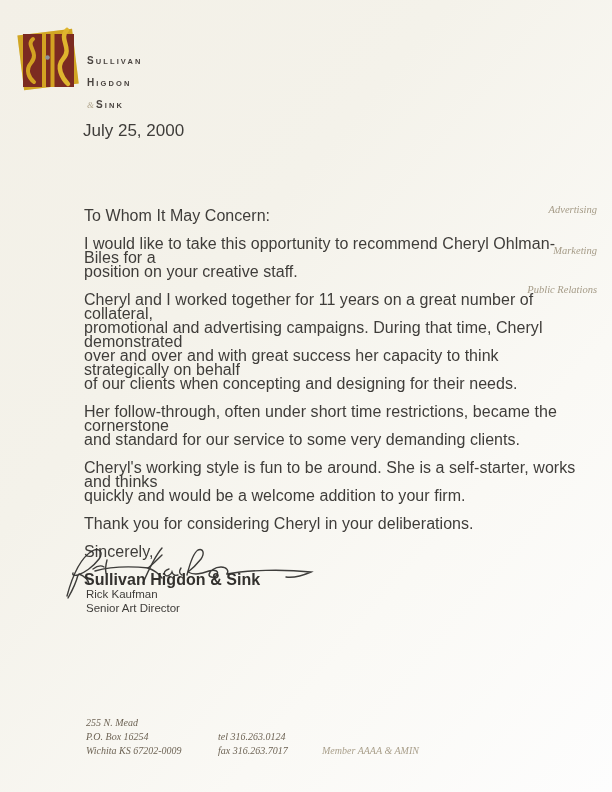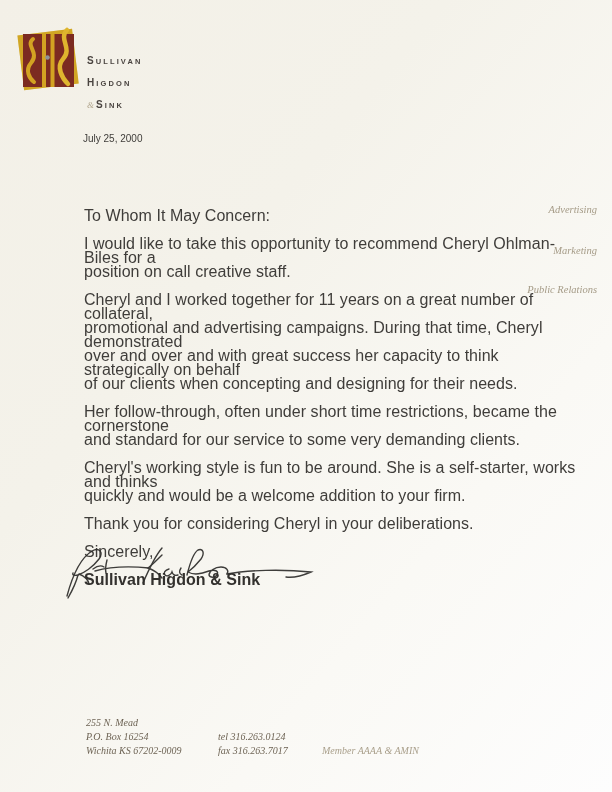--- a/index.html
+++ b/index.html
@@ -17,21 +17,21 @@
     text-transform:uppercase;color:#4a4440;font-weight:bold;
   }
   .company .line::first-letter{font-size:10px;}
   .company .amp{
     font-family:"Liberation Serif","DejaVu Serif",serif;font-style:italic;
     font-size:9px;color:#b3a78f;letter-spacing:0;text-transform:none;font-weight:normal;
     margin-right:2px;
   }
   .company .sink{display:inline-block;}
   .company .sink::first-letter{font-size:10px;}
-  .date{position:absolute;left:83px;top:132px;font-size:10px;line-height:14px;}
+  .date{position:absolute;left:83px;top:124px;font-size:17px;line-height:14px;}
   
   .services{position:absolute;right:15px;top:204px;text-align:right;width:120px;}
   .service{
     position:absolute;right:0;font-family:"Liberation Serif","DejaVu Serif",serif;
     font-style:italic;font-size:10.5px;color:#a59b87;white-space:nowrap;text-align:center;
   }
   .service.s0{top:0;}
   .service.s1{top:41px;}
   .service.s2{top:80px;}
   
@@ -82,21 +82,21 @@
 
   <div class="services">
     <div class="service s0">Advertising</div>
     <div class="service s1">Marketing</div>
     <div class="service s2">Public Relations</div>
   </div>
 
   <div class="letter-body">
     <p>To Whom It May Concern:</p>
     <p>I would like to take this opportunity to recommend Cheryl Ohlman-Biles for a
-position on call creative staff.</p>
+position on your creative staff.</p>
     <p>Cheryl and I worked together for 11 years on a great number of collateral,
 promotional and advertising campaigns. During that time, Cheryl demonstrated
 over and over and with great success her capacity to think strategically on behalf
 of our clients when concepting and designing for their needs.</p>
     <p>Her follow-through, often under short time restrictions, became the cornerstone
 and standard for our service to some very demanding clients.</p>
     <p>Cheryl's working style is fun to be around. She is a self-starter, works and thinks
 quickly and would be a welcome addition to your firm.</p>
     <p>Thank you for considering Cheryl in your deliberations.</p>
     <p>Sincerely,</p>
@@ -114,20 +114,24 @@
         <path d="M86,38 C92,24 99,10 105,3"></path>
         <path d="M105,10 C100,15 95,20 91,23 C97,25 102,29 105,33"></path>
         <path d="M112,24 C108,25 106,28 108,30 C110,32 114,30 115,27 C116,30 118,31 121,30 M124,23 C122,26 122,29 125,30"></path>
         <path d="M130,30 C133,18 136,8 141,5 C146,3 148,8 144,14 C140,19 135,24 131,27"></path>
         <path d="M131,27 C138,31 146,28 152,26 C158,24 162,26 160,30 C158,33 153,33 152,30 C152,26 158,22 164,22 C170,22 172,26 170,29"></path>
         <path d="M170,29 C190,25 225,24 254,27 C247,30 236,33 229,32"></path>
       </g>
     </svg>
   </span>
 
+  <div class="signer">
+    <div>Rick Kaufman</div>
+    <div>Senior Art Director</div>
+  </div>
 
   <div class="footer-col f-address">255 N. Mead
 P.O. Box 16254
 Wichita KS 67202-0009</div>
   <div class="footer-col f-contact">tel 316.263.0124
 fax 316.263.7017</div>
   <div class="footer-col f-member">Member AAAA &amp; AMIN</div>
 
 </div>
 

